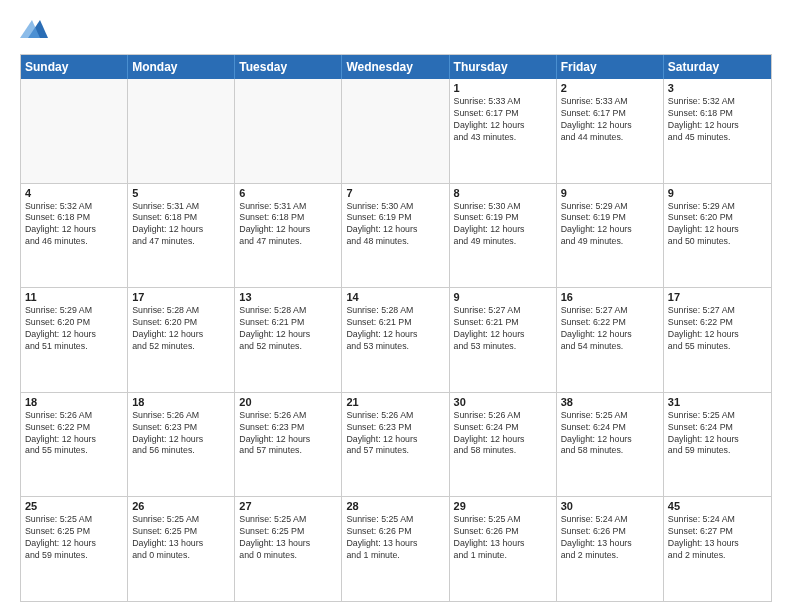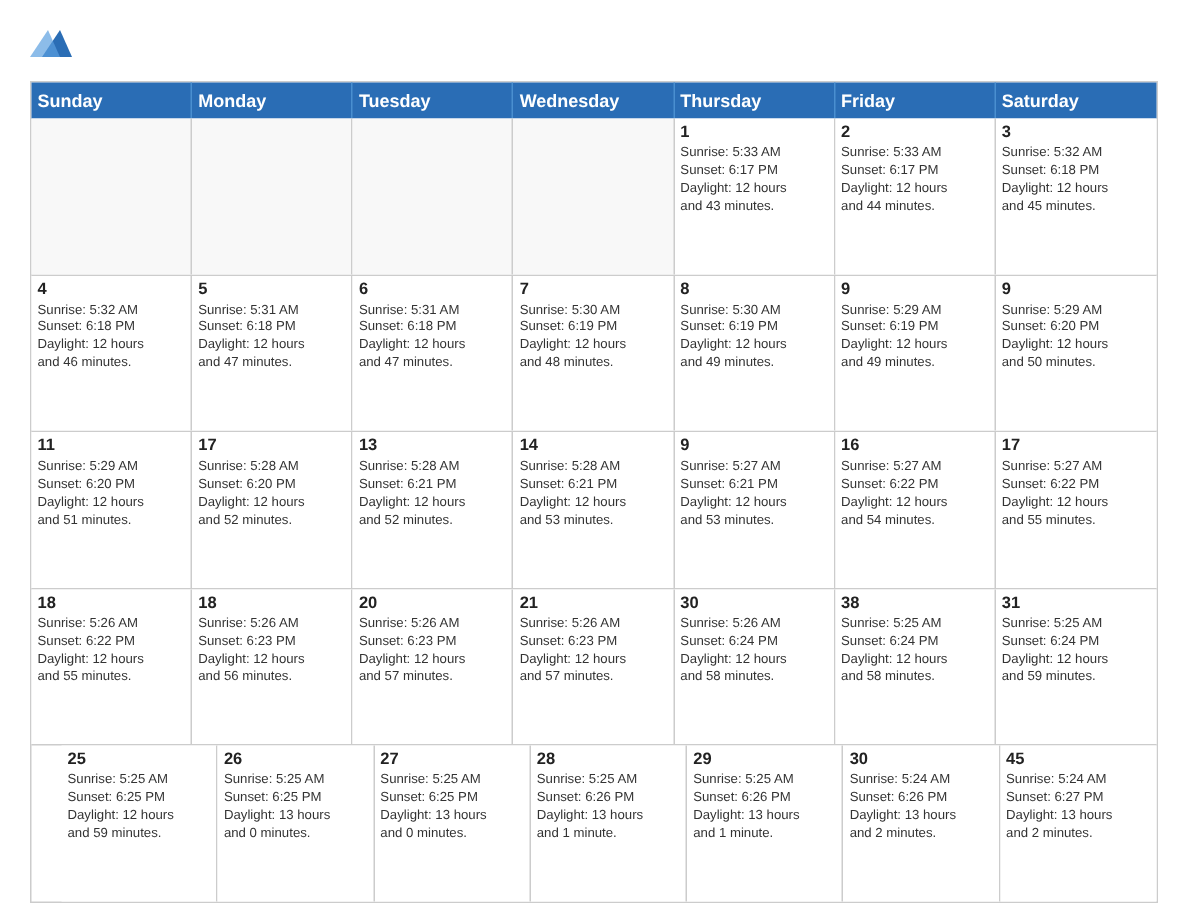--- a/index.html
+++ b/index.html
@@ -78,21 +78,21 @@
       display: flex;
       flex-direction: column;
       flex: 1;
     }
     .cal-row {
       display: grid;
       grid-template-columns: repeat(7, 1fr);
       flex: 1;
       border-bottom: 1px solid #ccc;
     }
-    .cal-row:last-child { border-bottom: none; margin-left: 20px; }
+    .cal-row:last-child { border-bottom: none; }
     .cal-cell {
       border-right: 1px solid #ccc;
       padding: 3px 4px;
       font-size: 9.5px;
       color: #333;
       background: #fff;
       vertical-align: top;
     }
     .cal-cell:last-child { border-right: none; }
     .cal-cell.empty { background: #f8f8f8; }

